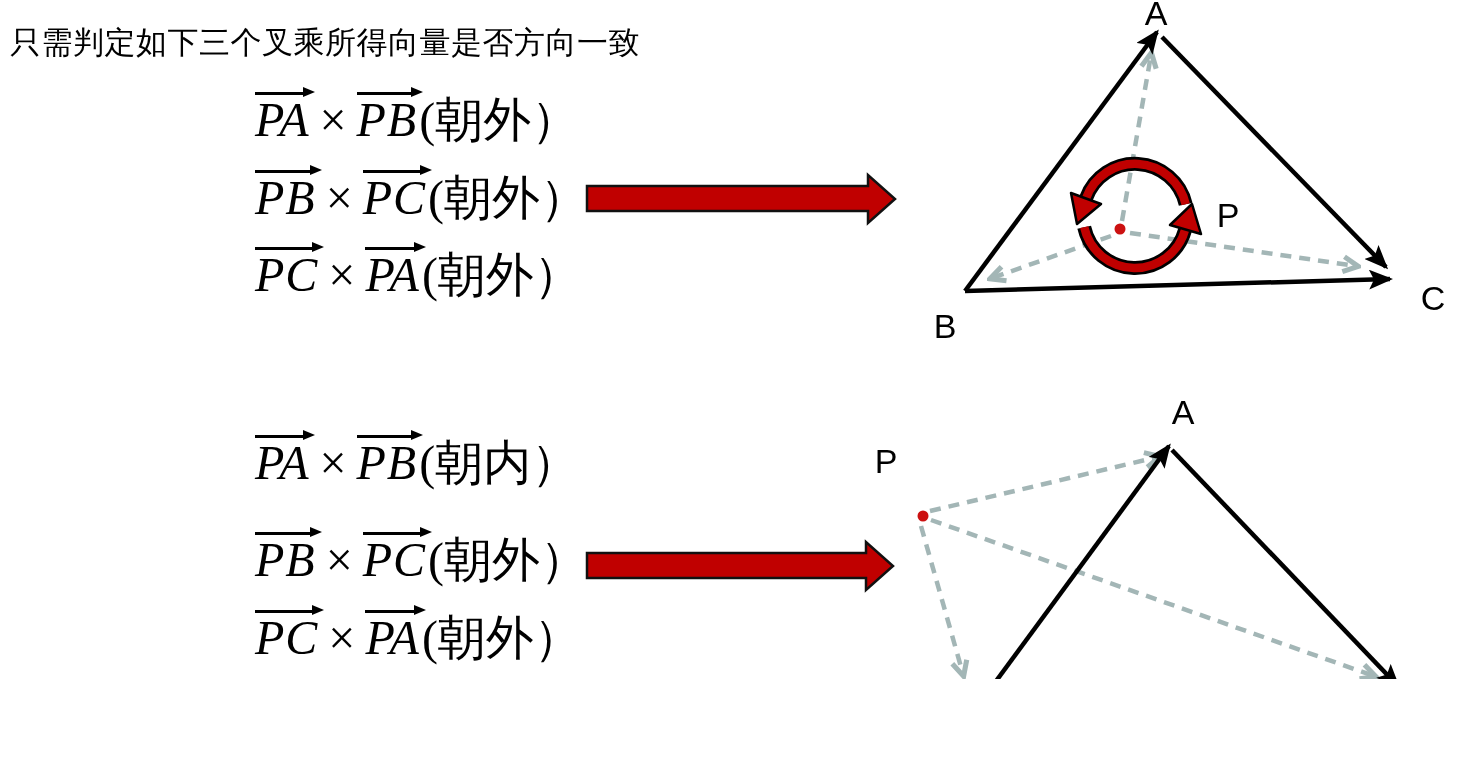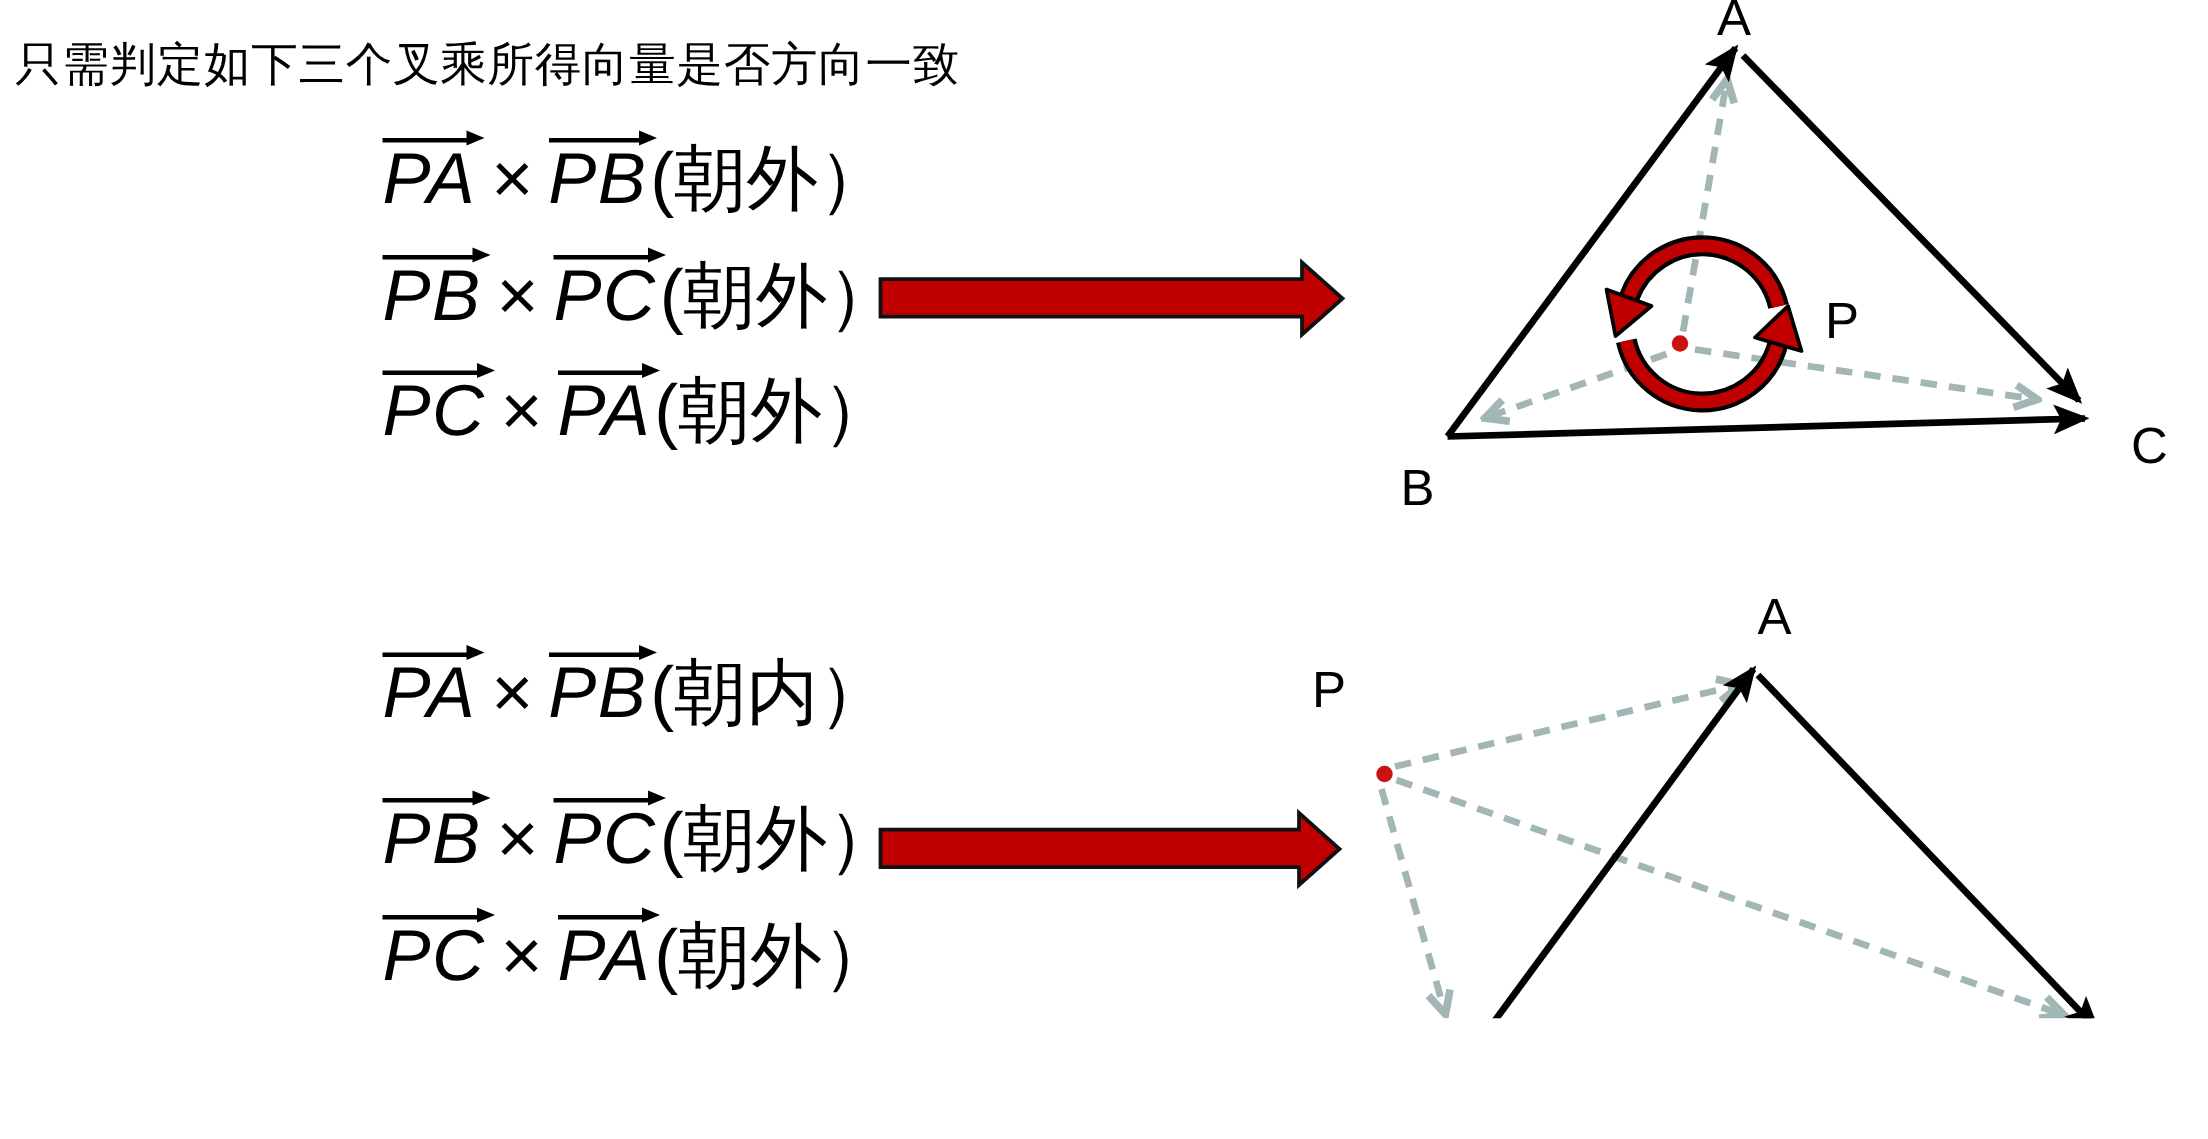--- a/index.html
+++ b/index.html
@@ -14,21 +14,21 @@
     overflow:hidden;font-family:"Liberation Sans",sans-serif;color:#000;
   }
   .layer{position:absolute;left:0;top:0;}
   .heading{
     position:absolute;left:10px;top:22px;
     font-size:31px;font-weight:400;letter-spacing:0.5px;white-space:nowrap;
     font-family:"Liberation Sans",sans-serif;
   }
   .formula{
     position:absolute;left:255px;white-space:nowrap;
-    font-family:Liberation Sans, sans-serif;font-size:48px;line-height:1;text-align:right;
+    font-family:Liberation Serif, serif;font-size:48px;line-height:1;text-align:right;
   }
   .vec{
     position:relative;display:inline-block;font-style:italic;letter-spacing:1px;
   }
   .vec::before{
     content:"";position:absolute;left:0;right:4px;top:-4px;
     border-top:3px solid #000;
   }
   .vec::after{
     content:"";position:absolute;right:-6px;top:-9px;width:0;height:0;

